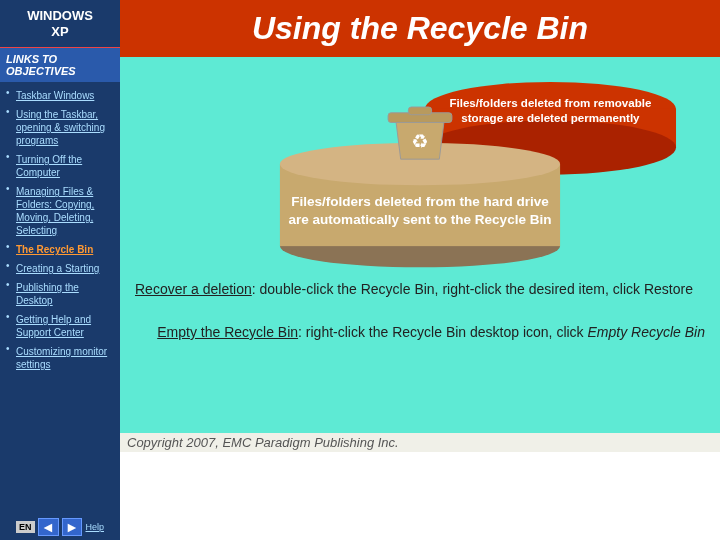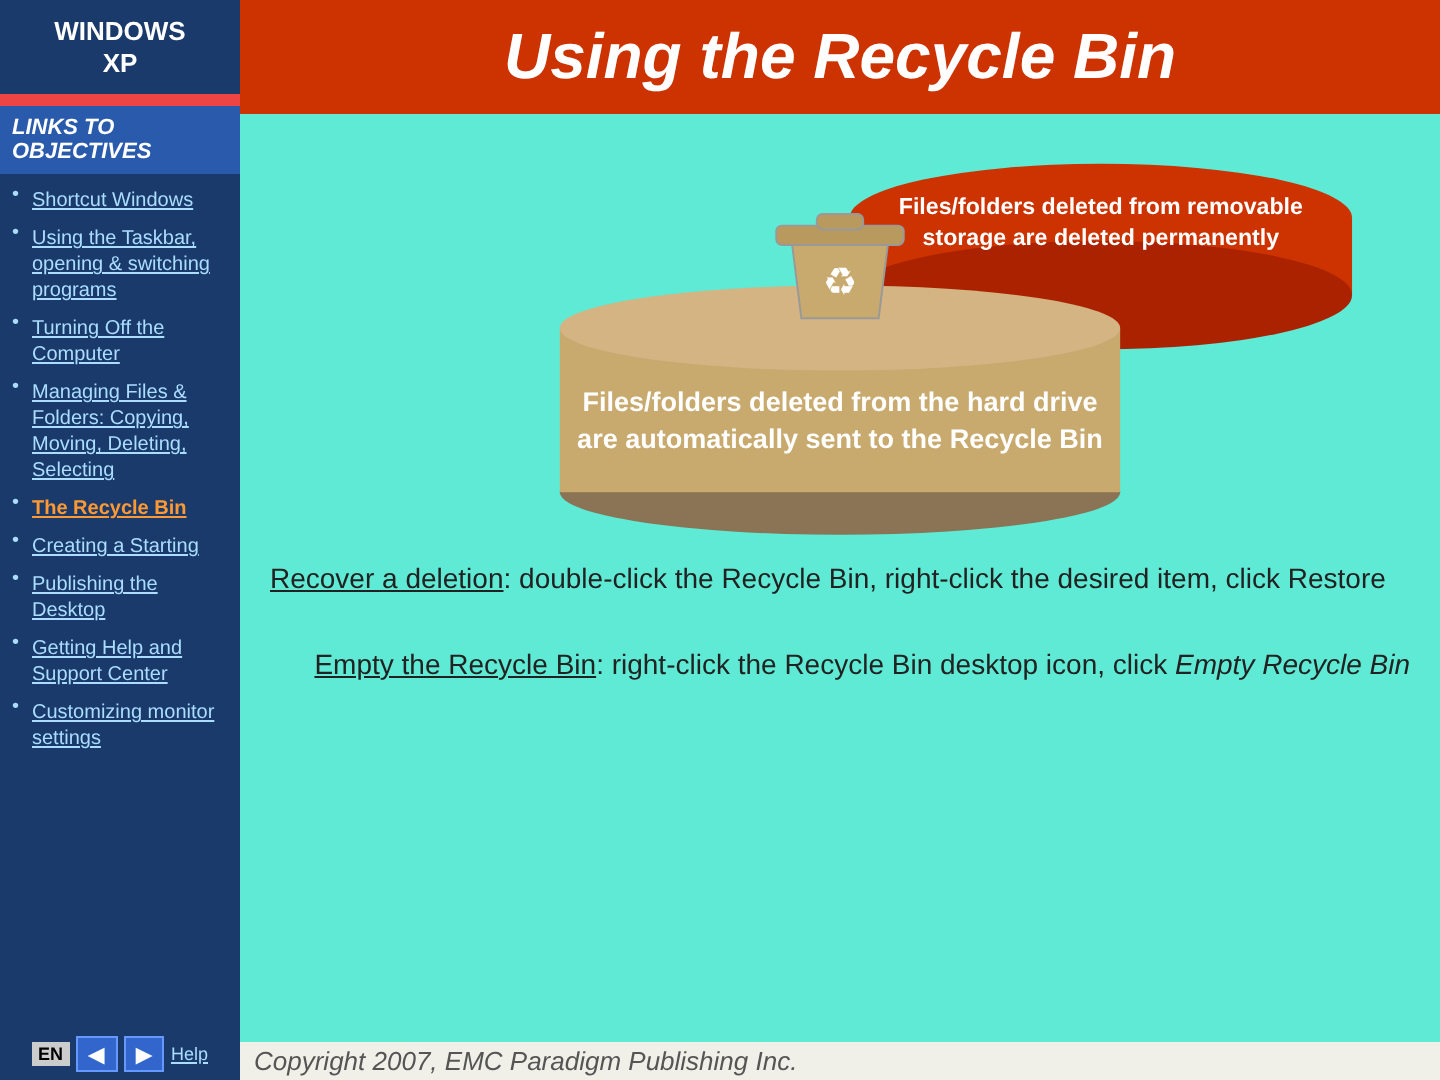--- a/index.html
+++ b/index.html
@@ -21,21 +21,21 @@
       flex-direction: column;
       height: 540px;
       overflow-y: auto;
       overflow-x: hidden;
     }
 
     #sidebar-header {
       background-color: #1a3a6b;
       padding: 8px 6px;
       text-align: center;
-      border-bottom: 6px solid #ef4444;
+      border-bottom: 1px solid #ef4444;
     }
 
     #sidebar-title {
       font-size: 13px;
       font-weight: bold;
       color: white;
       line-height: 1.2;
     }
 
     #sidebar-links-header {
@@ -111,21 +111,21 @@
       justify-content: center;
       font-weight: bold;
     }
 
     
     #main {
       flex: 1;
       display: flex;
       flex-direction: column;
       background-color: #f0f0e8;
-      height: 540px;
+      height: 452px;
     }
 
     #main-header {
       background-color: #cc3300;
       padding: 10px 20px;
       text-align: center;
     }
 
     #main-title {
       color: white;
@@ -209,21 +209,21 @@
   <div id="sidebar-header">
     <div id="sidebar-title" style="white-space: pre-line;">WINDOWS
 XP</div>
   </div>
   <div id="sidebar-links-header" style="white-space: pre-line;">LINKS TO
 OBJECTIVES</div>
   <div id="sidebar-links">
 
   <div class="sidebar-item-row">
         <span class="sidebar-bullet-dot">•</span>
-        <span class="sidebar-link">Shortcut Windows</span>
+        <span class="sidebar-link">Taskbar Windows</span>
       </div>
       <div class="sidebar-item-row">
         <span class="sidebar-bullet-dot">•</span>
         <span class="sidebar-link">Using the Taskbar, opening &amp; switching programs</span>
       </div>
       <div class="sidebar-item-row">
         <span class="sidebar-bullet-dot">•</span>
         <span class="sidebar-link">Turning Off the Computer</span>
       </div>
       <div class="sidebar-item-row">

